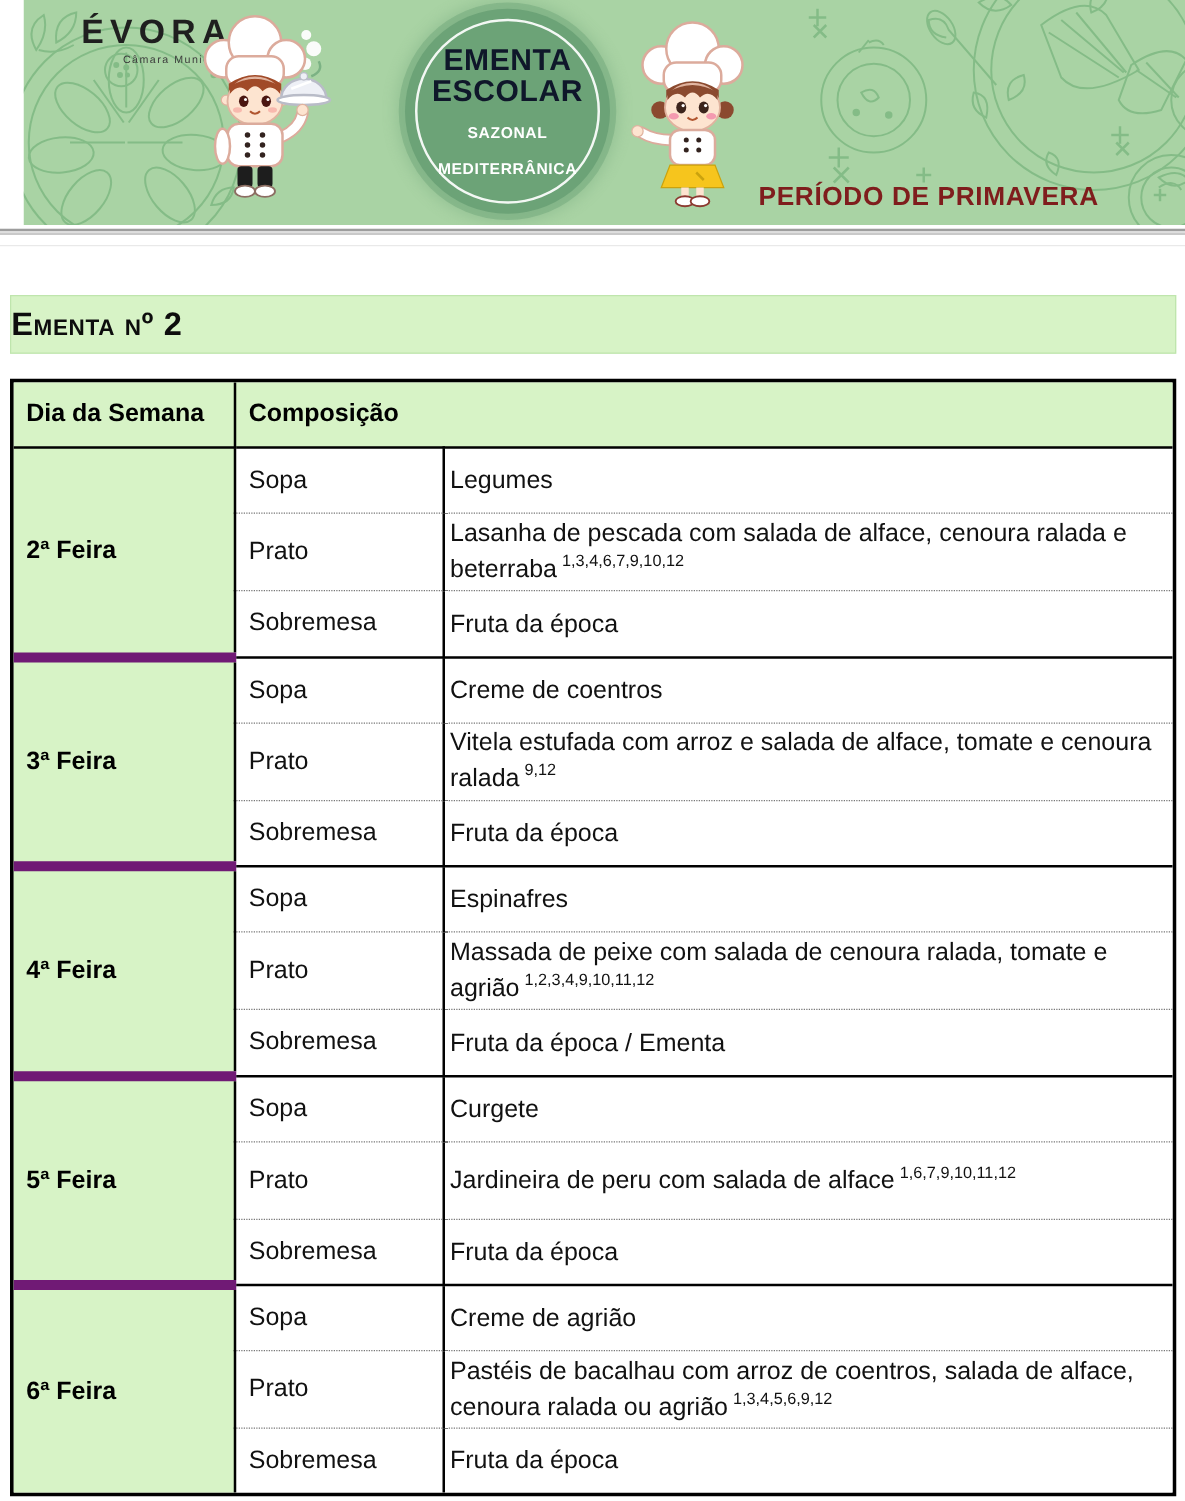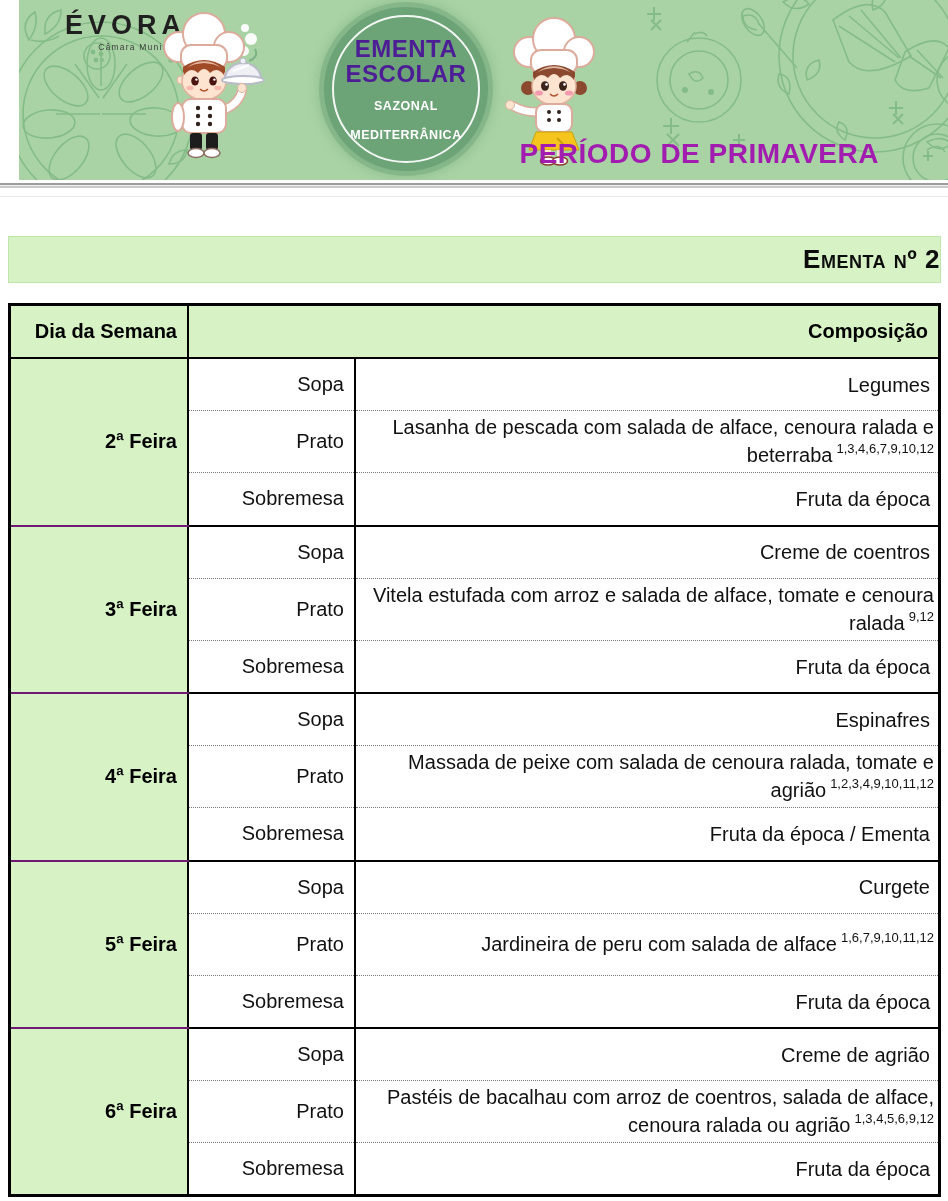--- a/index.html
+++ b/index.html
@@ -18,55 +18,55 @@
   .logo-title { font-size:27px; font-weight:700; letter-spacing:5px; color:#1f1f1f; }
   .logo-sub { font-size:8.5px; color:#3c3c3c; letter-spacing:1.2px; text-align:right; margin-top:1px; }
 
   .badge { position:absolute; left:305px; top:7px; width:164px; height:164px;
     border-radius:50%; background:#6ca377;
     box-shadow:0 0 0 5px rgba(108,163,119,.45), 0 0 10px 8px rgba(108,163,119,.30);
     display:flex; flex-direction:column; align-items:center; justify-content:center;
     text-align:center; }
   .badge::before { content:""; position:absolute; inset:8px; border-radius:50%;
     border:2.5px solid rgba(255,255,255,.92); }
-  .badge-main { font-size:24px; line-height:1.06; font-weight:800; color:#4c1d95; letter-spacing:.5px; }
+  .badge-main { font-size:24px; line-height:1.06; font-weight:800; color:#0f172a; letter-spacing:.5px; }
   .badge-sub  { margin-top:12px; font-size:12.5px; line-height:1.15; font-weight:800; color:#fff; letter-spacing:.5px; }
 
   .mascot { position:absolute; }
   .mascot-boy  { left:126px; top:6px; }
   .mascot-girl { left:476px; top:12px; }
 
-  .period-label { position:absolute; right:80px; bottom:10px; font-size:28px;
-    font-weight:800; color:#a21caf; letter-spacing:.5px; white-space:nowrap; }
+  .period-label { position:absolute; right:80px; bottom:10px; font-size:21px;
+    font-weight:800; color:#7f1d1d; letter-spacing:.5px; white-space:nowrap; }
 
   .sep-groove { position:absolute; left:0; top:183px; width:948px; height:5px;
     border-top:2px solid #9d9d9d; border-bottom:2px solid #c9c9c9; background:#f2f2f2; }
   .sep-faint { position:absolute; left:0; top:196px; width:948px; height:0;
     border-top:1px solid #e9e9e9; }
 
   
   .menu-title-bar { position:absolute; left:8px; top:236px; width:933px; height:47px;
     background:#d7f3c6; border:1px solid #bfe5ad;
-    display:flex; align-items:center; justify-content:flex-end; }
+    display:flex; align-items:center; justify-content:flex-start; }
   .menu-title { font-size:26px; font-weight:700; font-variant:small-caps;
     letter-spacing:.5px; color:#0d0d0d; }
 
   
   .menu-table-wrap { position:absolute; left:8px; top:303px; width:933px; height:894px;
     border:3px solid #000; background:#fff; }
   table { width:100%; height:100%; border-collapse:collapse; table-layout:fixed; }
-  th, td { padding:2px 10px; text-align:right; vertical-align:middle; }
+  th, td { padding:2px 10px; text-align:left; vertical-align:middle; }
 
   tr.header-row { height:52px; }
   th { background:#d7f3c6; font-size:20px; font-weight:700; color:#000;
     border-bottom:2.5px solid #000; }
   th.h-day { border-right:2px solid #000; }
 
   td.day { background:#d7f3c6; font-size:20px; font-weight:700; color:#000;
-    border-right:2px solid #000; border-bottom:2px solid #701a75; }
+    border-right:2px solid #000; border-bottom:8px solid #701a75; }
   td.course { font-size:20px; color:#111; border-right:2.5px solid #000;
     border-bottom:1px dotted #777; background:#fff;margin-top:12px; }
   td.item { font-size:20px; color:#111; border-bottom:1px dotted #777;
     background:#fff; line-height:1.35; padding:2px 4px; }
   tr.block-end td.course, tr.block-end td.item { border-bottom:2px solid #000; }
   tr.table-end td.course, tr.table-end td.item { border-bottom:none; }
   tr.r-prato { height:62px; }
 
   sup.allergens { font-size:13px; font-weight:400; position:relative; top:-1px;
     vertical-align:super; margin-left:4px; white-space:nowrap; }

